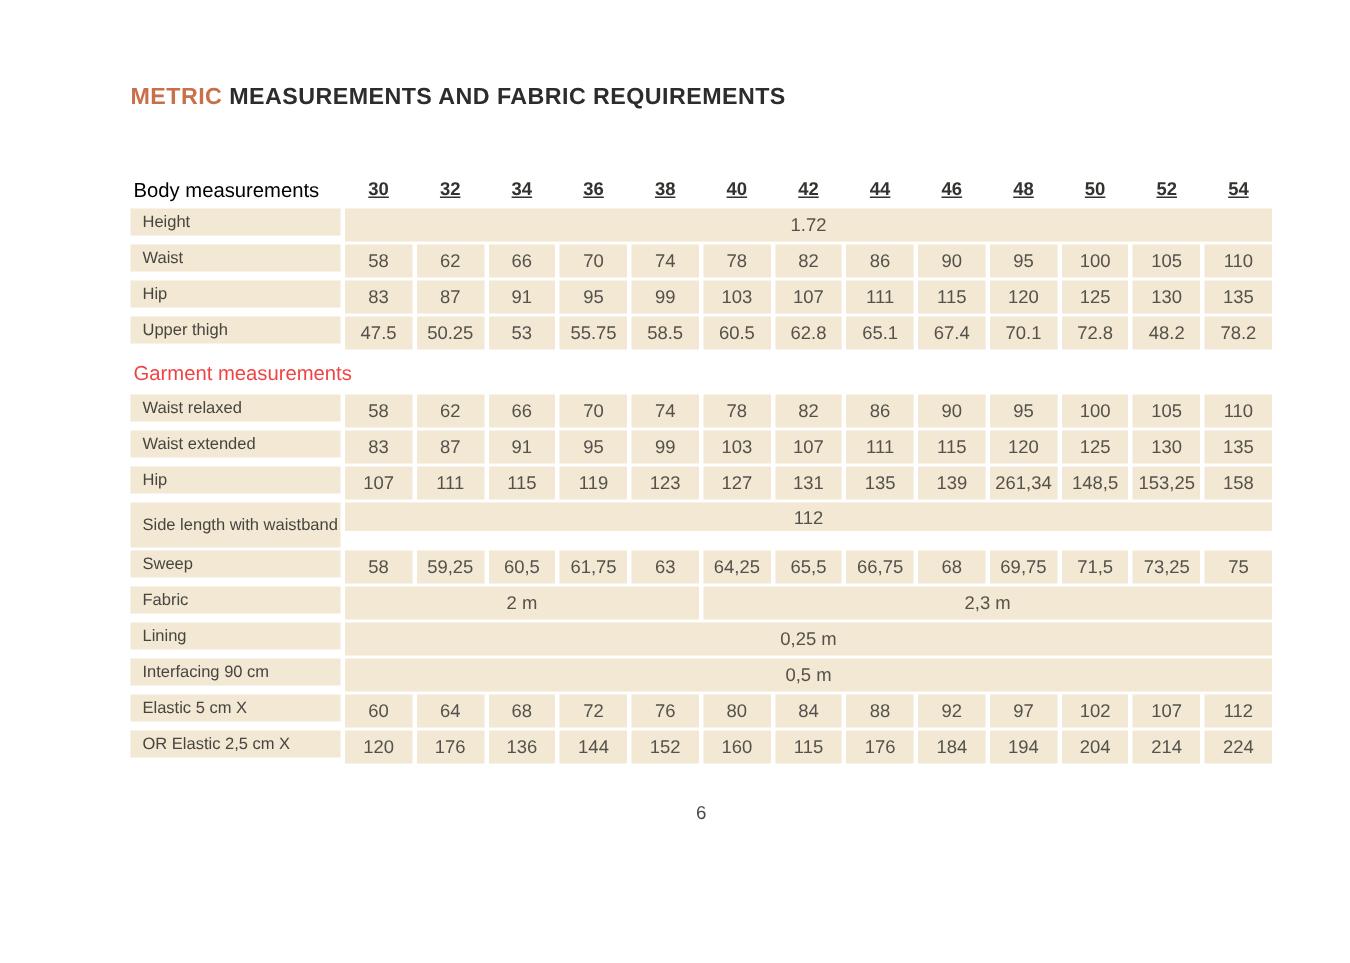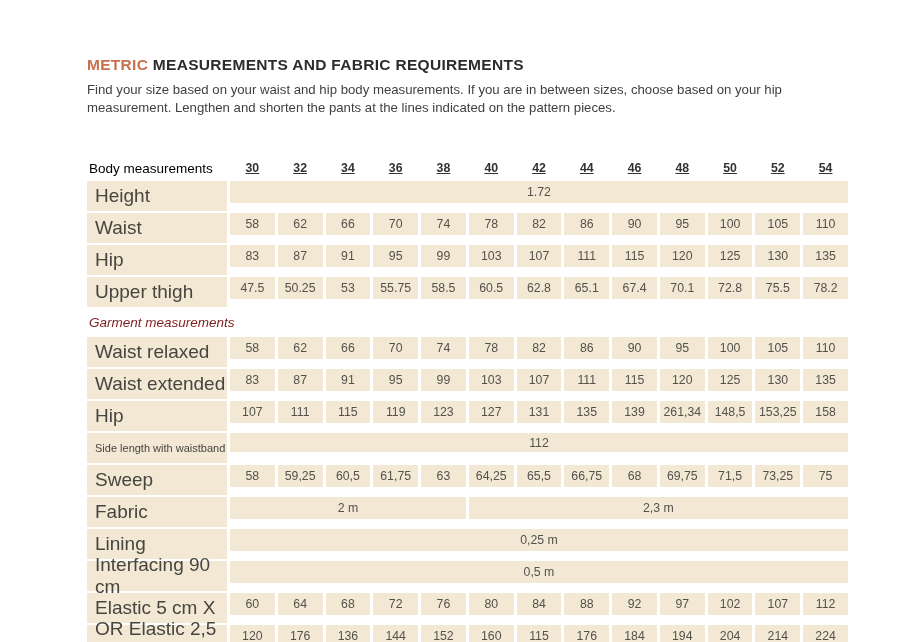--- a/index.html
+++ b/index.html
@@ -52,24 +52,24 @@
     justify-content: center;
     height: 22px;
     font-size: 12.3px;
     font-weight: 700;
     color: #34322f;
     text-decoration: underline;
   }
   .row-label {
     display: flex;
     align-items: center;
-    height: 30px;
+    height: 18px;
     padding-left: 8px;
     background: #f2e8d4;
-    font-size: 19px;
+    font-size: 11px;
     color: #47453f;
   }
   .row-label.small {
     height: 30px;
     font-size: 11px;
   }
   .val {
     display: flex;
     align-items: center;
     justify-content: center;
@@ -79,36 +79,34 @@
     color: #55524b;
   }
   .val.small { height: 19px; }
   .section-label {
     grid-column: 1 / -1;
     display: flex;
     align-items: center;
     height: 26px;
     padding-left: 2px;
     font-size: 13.5px;
-    color: #7f1d1d;
-    font-style: italic;
+    color: #ef4444;
   }
   .page-number {
     margin-top: 26px;
     text-align: center;
     font-size: 12.5px;
     color: #4a4a48;
   }
 </style>
 </head>
 <body>
 
 <div class="content">
   <h1 class="title"><span class="accent">METRIC</span><span> MEASUREMENTS AND FABRIC REQUIREMENTS</span></h1>
-  <p class="intro">Find your size based on your waist and hip body measurements. If you are in between sizes, choose based on your hip measurement. Lengthen and shorten the pants at the lines indicated on the pattern pieces.</p>
   <div class="size-table" id="size-table">
       <div class="hdr-label">Body measurements</div>
       <div class="hdr-size">30</div>
       <div class="hdr-size">32</div>
       <div class="hdr-size">34</div>
       <div class="hdr-size">36</div>
       <div class="hdr-size">38</div>
       <div class="hdr-size">40</div>
       <div class="hdr-size">42</div>
       <div class="hdr-size">44</div>
@@ -152,21 +150,21 @@
       <div class="val">50.25</div>
       <div class="val">53</div>
       <div class="val">55.75</div>
       <div class="val">58.5</div>
       <div class="val">60.5</div>
       <div class="val">62.8</div>
       <div class="val">65.1</div>
       <div class="val">67.4</div>
       <div class="val">70.1</div>
       <div class="val">72.8</div>
-      <div class="val">75.5</div>
+      <div class="val">48.2</div>
       <div class="val">78.2</div>
       <div class="section-label">Garment measurements</div>
       <div class="row-label">Waist relaxed</div>
       <div class="val">58</div>
       <div class="val">62</div>
       <div class="val">66</div>
       <div class="val">70</div>
       <div class="val">74</div>
       <div class="val">78</div>
       <div class="val">82</div>

